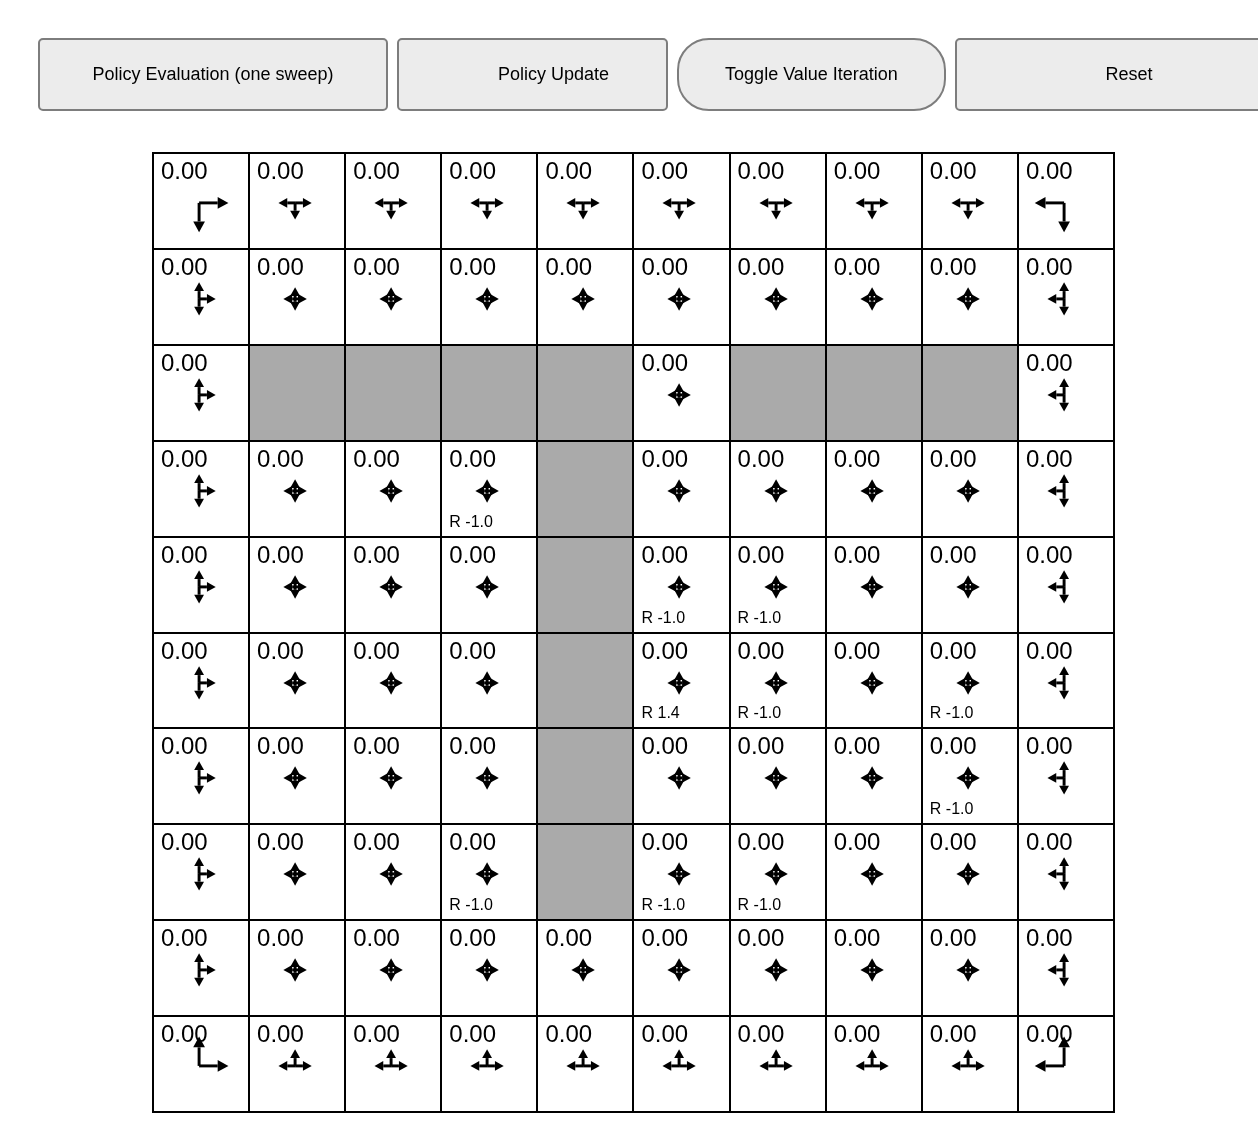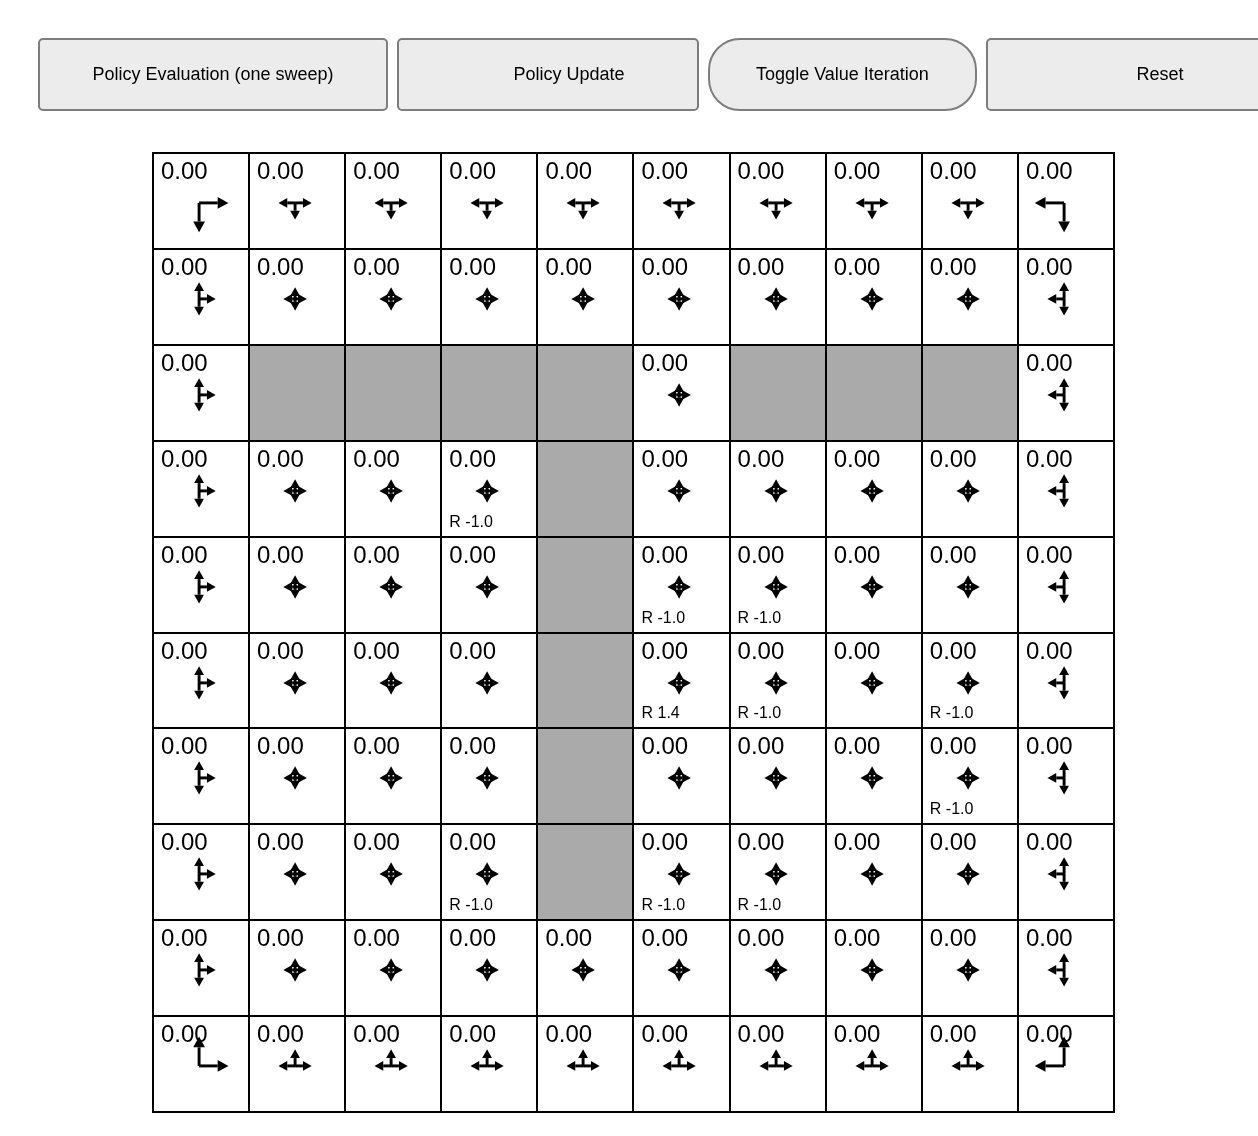--- a/index.html
+++ b/index.html
@@ -8,21 +8,21 @@
     font-family:"Liberation Sans", sans-serif;
   }
   .toolbar{position:absolute;left:38px;top:38px;display:flex;gap:9px;}
   .btn{
     height:73px;background:#ececec;border:2px solid #7d7d7d;border-radius:5px;
     display:flex;align-items:center;justify-content:center;
     font-size:18px;color:#000;box-sizing:border-box;cursor:pointer;
     font-family:"Liberation Sans", sans-serif;
   }
   .btn:nth-child(1){width:350px;}
-  .btn:nth-child(2){width:302px;padding-left:48px;}
+  .btn:nth-child(2){width:271px;padding-left:48px;}
   .btn:nth-child(3){width:269px;border-radius:32px;}
   .btn:nth-child(4){width:316px;padding-left:38px;}
   .grid{
     position:absolute;left:152px;top:152px;width:961px;height:959px;
     display:grid;grid-template-columns:repeat(10,1fr);grid-template-rows:repeat(10,1fr);
     border:1px solid #000;box-sizing:content-box;background:#14532d;text-align:right;
   }
   .cell{position:relative;background:#ffffff;border:1px solid #000;box-sizing:border-box;overflow:hidden;}
   .cell.wall{background:#aaaaaa;}
   .val{position:absolute;left:7px;top:4px;font-size:24px;line-height:1.1;color:#000;white-space:nowrap;}

